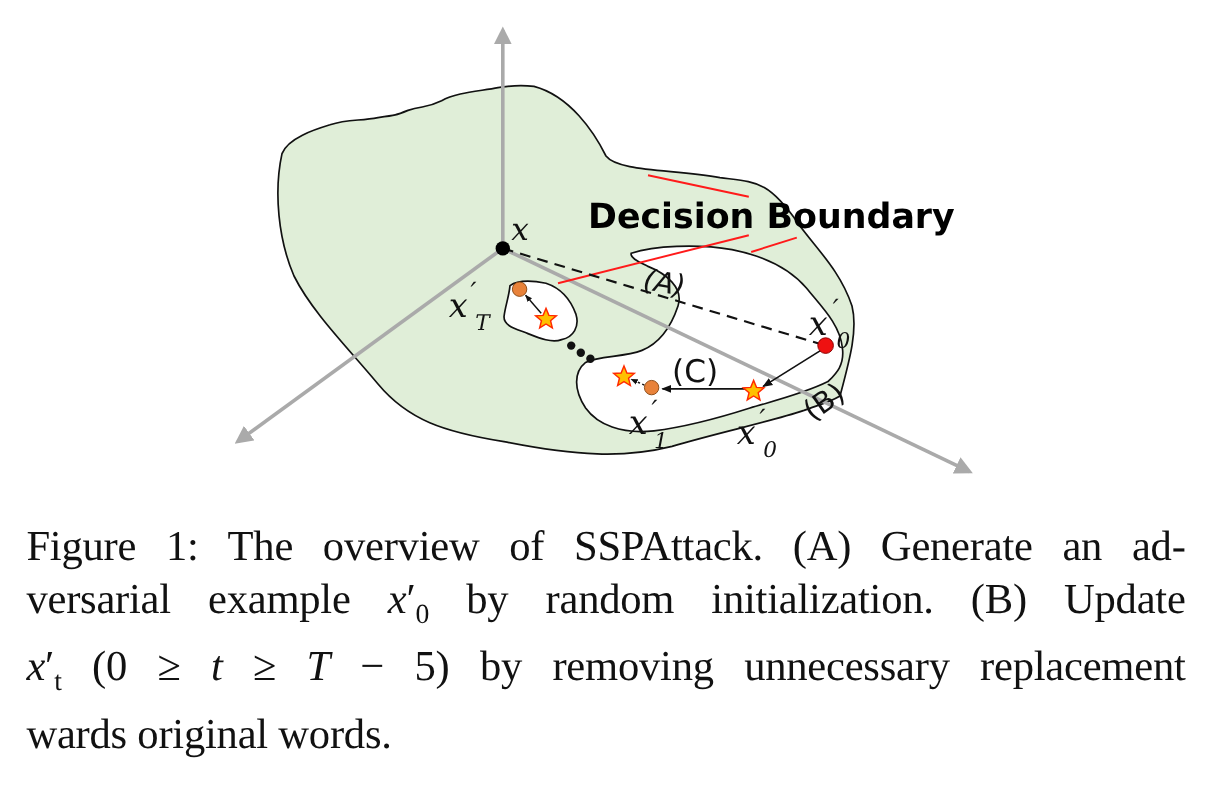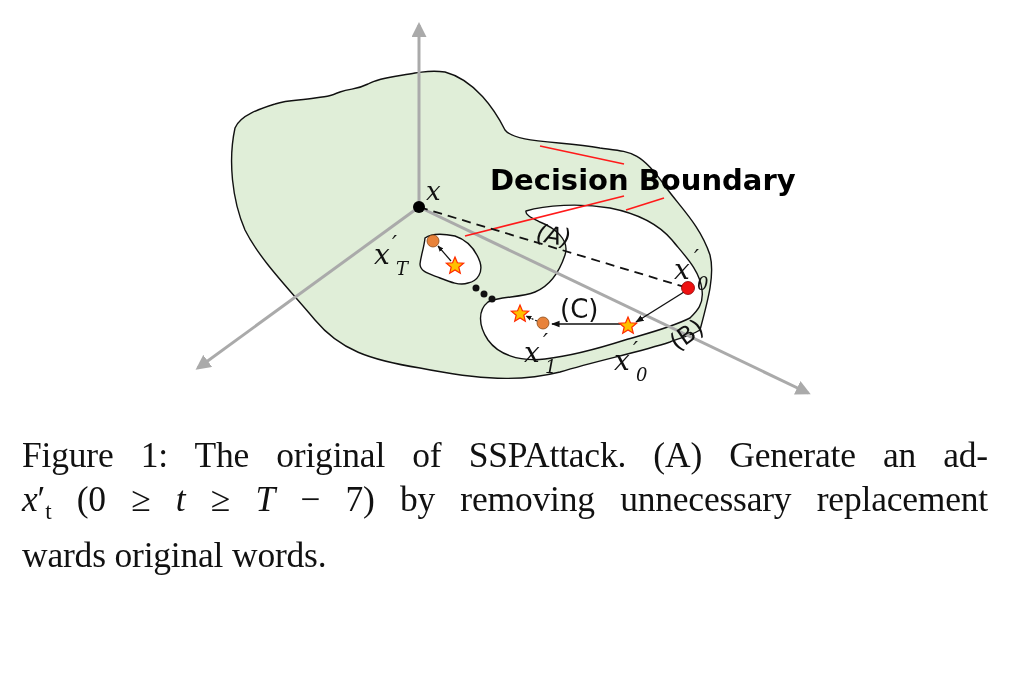--- a/index.html
+++ b/index.html
@@ -159,16 +159,17 @@
     <text class="fig-label" x="633" y="357" font-size="22">′</text>
     <text class="fig-label" x="636" y="381" font-size="18">0</text>
   </g>
 
   <text class="fig-sans" x="536" y="244" font-size="24" font-style="italic" transform="rotate(10 555 236)">(A)</text>
   <text class="fig-sans" x="560" y="318" font-size="26">(C)</text>
   <text class="fig-sans" x="666" y="343" font-size="24" transform="rotate(-35 685 330)">(B)</text>
 </svg>
 
 <div id="caption">
-  <span class="line">Figure 1: The original of SSPAttack. (A) Generate an ad-</span>
-  <span class="line"><span class="math"><span>x</span><span class="prime">′</span><sub class="sub-it">t</sub></span><span> (0 ≥ </span><span class="math">t</span><span> ≥ </span><span class="math">T</span><span> − 7) by removing unnecessary replacement</span></span>
+  <span class="line">Figure 1: The overview of SSPAttack. (A) Generate an ad-</span>
+  <span class="line"><span>versarial example </span><span class="math"><span>x</span><span class="prime">′</span><sub>0</sub></span><span> by random initialization. (B) Update</span></span>
+  <span class="line"><span class="math"><span>x</span><span class="prime">′</span><sub class="sub-it">t</sub></span><span> (0 ≥ </span><span class="math">t</span><span> ≥ </span><span class="math">T</span><span> − 5) by removing unnecessary replacement</span></span>
   <span class="line last">wards original words.</span>
 </div>
 
 </body></html>

